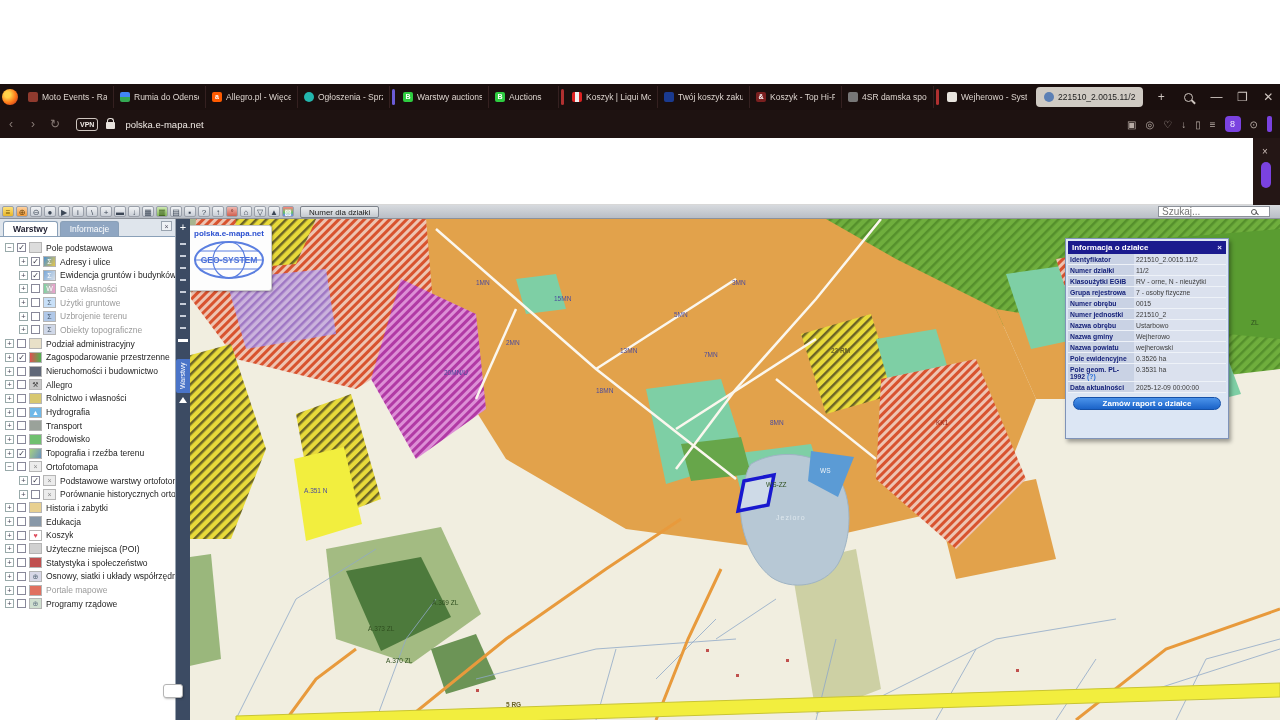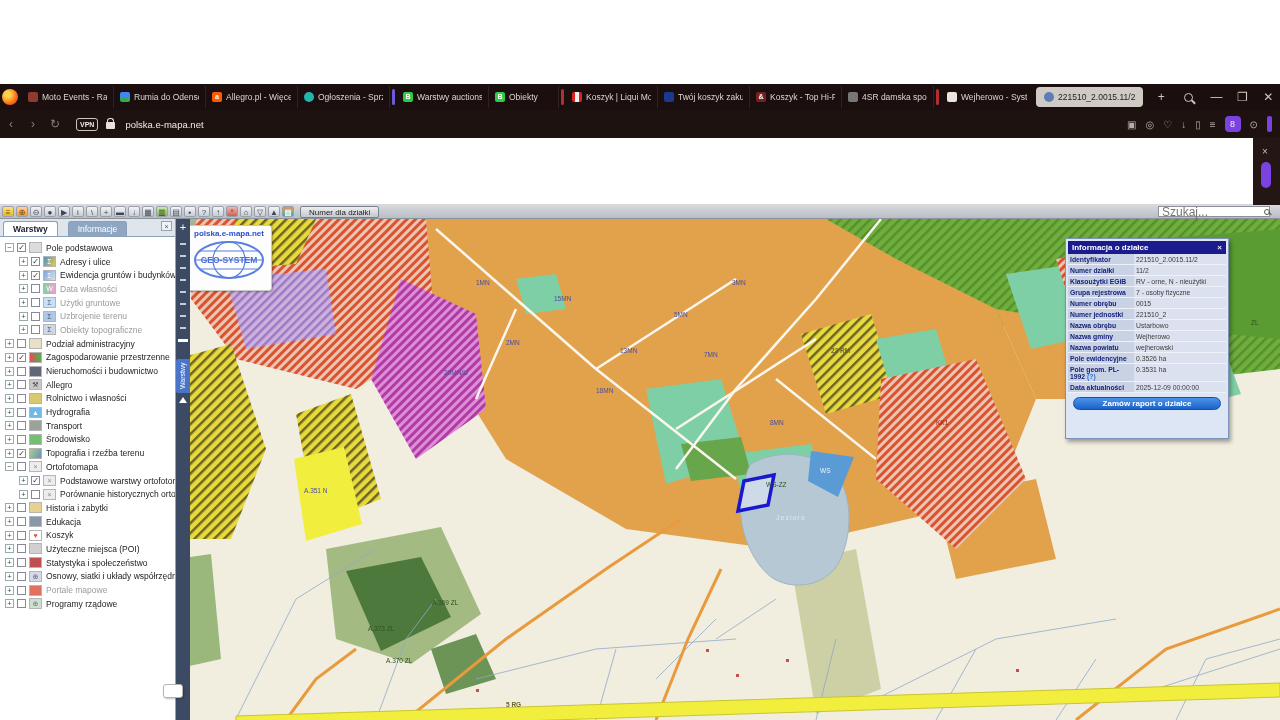--- a/index.html
+++ b/index.html
@@ -57,34 +57,34 @@
   .tic.y { background:linear-gradient(#ffe27a,#e8b62a); color:#6b4e00; }
   .tic.o { background:linear-gradient(#ffd2a0,#f09a3c); color:#5c3a00; }
   .tic.g { background:linear-gradient(#cde8b0,#86b85a); color:#2c4a10; }
   .tic.r { background:linear-gradient(#f0b8b0,#d06050); color:#5c150d; }
   .tic.c { background:linear-gradient(#ff8080,#60c060 60%,#6080ff); color:#fff; }
   #reportbtn { height:12px; margin-left:4px; padding:0 8px; font-size:8px; color:#222;
                background:linear-gradient(#eceef0,#c4c9cf); border:1px solid #7d838c; border-radius:2px;
                line-height:11px; }
   #gsearch { margin-left:auto; margin-right:10px; width:112px; height:11px; background:#fff;
              border:1px solid #8d929a; display:flex; align-items:center; }
-  #gsearch input { border:none; outline:none; width:105px; font-size:12px; color:#777; padding-left:3px;
+  #gsearch input { border:none; outline:none; width:92px; font-size:10px; color:#777; padding-left:3px;
                    font-family:"Liberation Sans",sans-serif; background:transparent; }
   .mag2 { width:6px; height:6px; border:1.2px solid #555; border-radius:50%; position:relative; flex:none; }
   .mag2:after { content:""; position:absolute; width:4px; height:1.2px; background:#555;
                 transform:rotate(45deg); right:-3px; bottom:-1px; }
 
   
   #sidebar { left:0; top:219px; width:176px; height:501px; background:#fff; border-right:1px solid #9aa4b0; }
   #stabs { height:18px; background:#dfe5ec; border-bottom:1px solid #8aa0b8; display:flex;
            align-items:flex-end; padding:3px 3px 0 3px; position:relative; }
   .stab { font-size:8.5px; padding:2px 9px 2px 9px; border:1px solid #8aa0b8; border-bottom:none;
           border-radius:3px 3px 0 0; margin-right:2px; }
   .stab.on { background:#fff; color:#223; font-weight:bold; }
-  .stab.off { background:#8fa6c2; color:#fff;margin-left:8px; }
+  .stab.off { background:#8fa6c2; color:#fff; }
   #sclose { position:absolute; right:3px; top:2px; width:11px; height:10px; border:1px solid #9aa4b0;
             background:#eef1f5; color:#556; font-size:7px; line-height:9px; text-align:center; }
   #tree { padding-top:4px; }
   .trow { height:13.7px; display:flex; align-items:center; padding-left:5px; }
   .trow.lvl1 { padding-left:19px; }
   .exp { width:9px; height:9px; border:1px solid #9aa; background:#fff; color:#445; font-size:7.5px;
          line-height:7px; text-align:center; margin-right:3px; flex:none; }
   .cb { width:9px; height:9px; border:1px solid #889; background:#fff; color:#334; font-size:8px;
         line-height:8px; text-align:center; margin-right:3px; flex:none; }
   .lic { width:13px; height:11px; border:1px solid #b5b5b5; margin-right:4px; flex:none;
@@ -155,21 +155,21 @@
     <span class="fav" style="background:#23b6ad;border-radius:50%"></span>
     <span class="ttl">Ogłoszenia - Sprze</span>
   </div>
   <div class="cbar" style="background:#6b5bd6"></div>
   <div class="tab">
     <span class="fav" style="background:#2ecc40">B</span>
     <span class="ttl">Warstwy auctions</span>
   </div>
   <div class="tab">
     <span class="fav" style="background:#2ecc40">B</span>
-    <span class="ttl">Obiekty</span>
+    <span class="ttl">Auctions</span>
   </div>
   <div class="cbar" style="background:#b03030"></div>
   <div class="tab">
     <span class="fav" style="background:linear-gradient(90deg,#d22 33%,#eee 33%,#eee 66%,#d22 66%)"></span>
     <span class="ttl">Koszyk | Liqui Moly</span>
   </div>
   <div class="tab">
     <span class="fav" style="background:#1a3a8f"></span>
     <span class="ttl">Twój koszyk zakup</span>
   </div>

